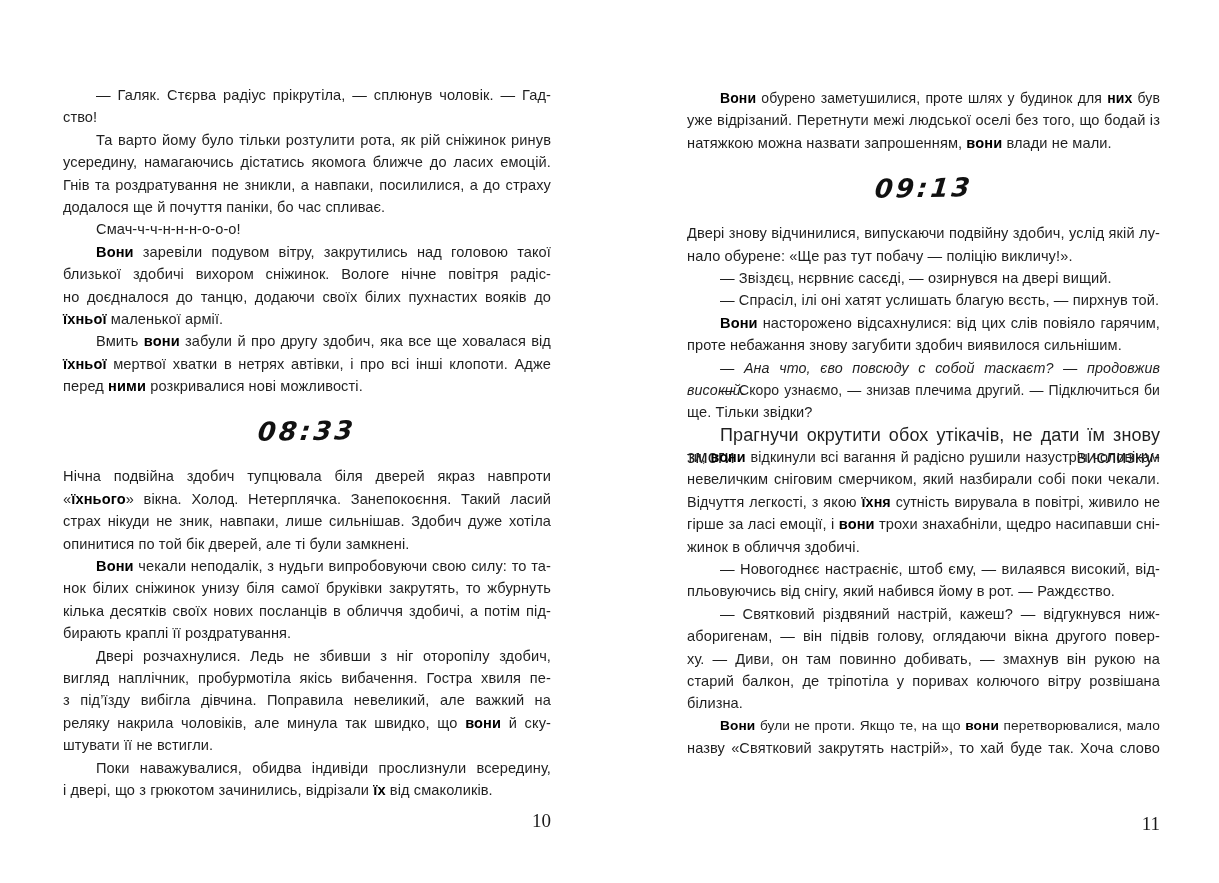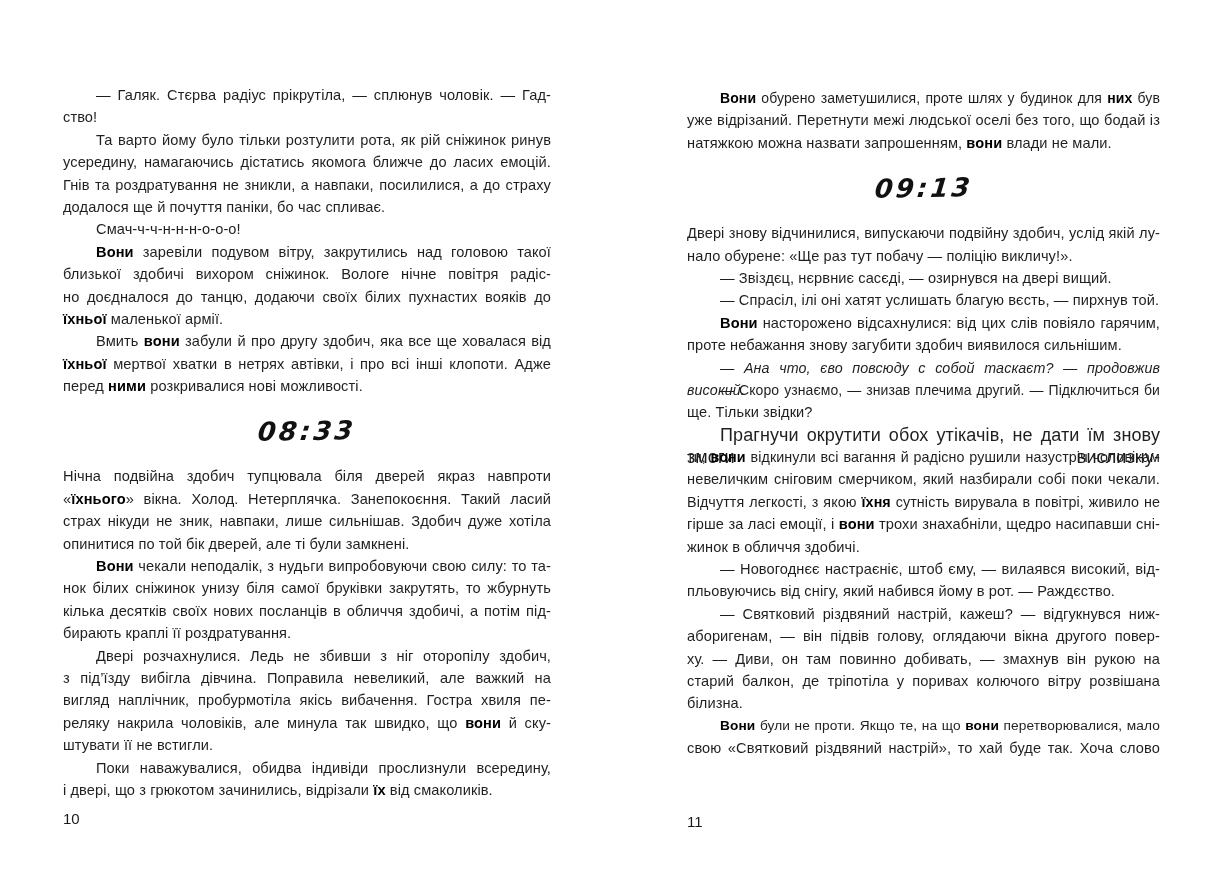--- a/index.html
+++ b/index.html
@@ -55,23 +55,23 @@
     letter-spacing: 3px;
     color: #111111;
     transform: skewX(-7deg) rotate(-1deg);
   }
 
   .page-number {
     position: absolute;
     top: 726px;
     left: 0;
     width: 100%;
-    text-align: left;
-    font-family: Liberation Sans, sans-serif;
-    font-size: 15px;
+    text-align: right;
+    font-family: Liberation Serif, serif;
+    font-size: 19px;
     color: #1a1a1a;
   }
 </style>
 </head>
 <body>
 
 <div class="spread">
 
   <section class="page page-left">
     <div class="text-block">
@@ -94,22 +94,22 @@
         </div>
         <div class="line">Нічна подвійна здобич тупцювала біля дверей якраз навпроти</div>
         <div class="line">«<b>їхнього</b>» вікна. Холод. Нетерплячка. Занепокоєння. Такий ласий</div>
         <div class="line">страх нікуди не зник, навпаки, лише сильнішав. Здобич дуже хотіла</div>
         <div class="line end">опинитися по той бік дверей, але ті були замкнені.</div>
         <div class="line indent"><b>Вони</b> чекали неподалік, з нудьги випробовуючи свою силу: то та-</div>
         <div class="line">нок білих сніжинок унизу біля самої бруківки закрутять, то жбурнуть</div>
         <div class="line">кілька десятків своїх нових посланців в обличчя здобичі, а потім під-</div>
         <div class="line end">бирають краплі її роздратування.</div>
         <div class="line indent">Двері розчахнулися. Ледь не збивши з ніг оторопілу здобич,</div>
+        <div class="line">вигляд наплічник, пробурмотіла якісь вибачення. Гостра хвиля пе-</div>
         <div class="line">з під’їзду вибігла дівчина. Поправила невеликий, але важкий на</div>
-        <div class="line">вигляд наплічник, пробурмотіла якісь вибачення. Гостра хвиля пе-</div>
         <div class="line">реляку накрила чоловіків, але минула так швидко, що <b>вони</b> й ску-</div>
         <div class="line end">штувати її не встигли.</div>
         <div class="line indent">Поки наважувалися, обидва індивіди прослизнули всередину,</div>
         <div class="line end">і двері, що з грюкотом зачинились, відрізали <b>їх</b> від смаколиків.</div>
       </div>
     <div class="page-number">10</div>
   </section>
 
   <section class="page page-right">
     <div class="text-block">
@@ -135,18 +135,18 @@
         <div class="line">гірше за ласі емоції, і <b>вони</b> трохи знахабніли, щедро насипавши сні-</div>
         <div class="line end">жинок в обличчя здобичі.</div>
         <div class="line indent">— Новогоднєє настраєніє, штоб єму, — вилаявся високий, від-</div>
         <div class="line end">пльовуючись від снігу, який набився йому в рот. — Раждєство.</div>
         <div class="line indent">— Святковий різдвяний настрій, кажеш? — відгукнувся ниж-</div>
         <div class="line">аборигенам, — він підвів голову, оглядаючи вікна другого повер-</div>
         <div class="line">ху. — Диви, он там повинно добивать, — змахнув він рукою на</div>
         <div class="line">старий балкон, де тріпотіла у поривах колючого вітру розвішана</div>
         <div class="line end">білизна.</div>
         <div class="line indent" style="font-size: 13.7px;"><b>Вони</b> були не проти. Якщо те, на що <b>вони</b> перетворювалися, мало</div>
-        <div class="line">свою «Святковий різдвяний настрій», то хай буде так. Хоча слово</div>
+        <div class="line">назву «Святковий закрутять настрій», то хай буде так. Хоча слово</div>
       </div>
     <div class="page-number">11</div>
   </section>
 
 </div>
 
 </body></html>

